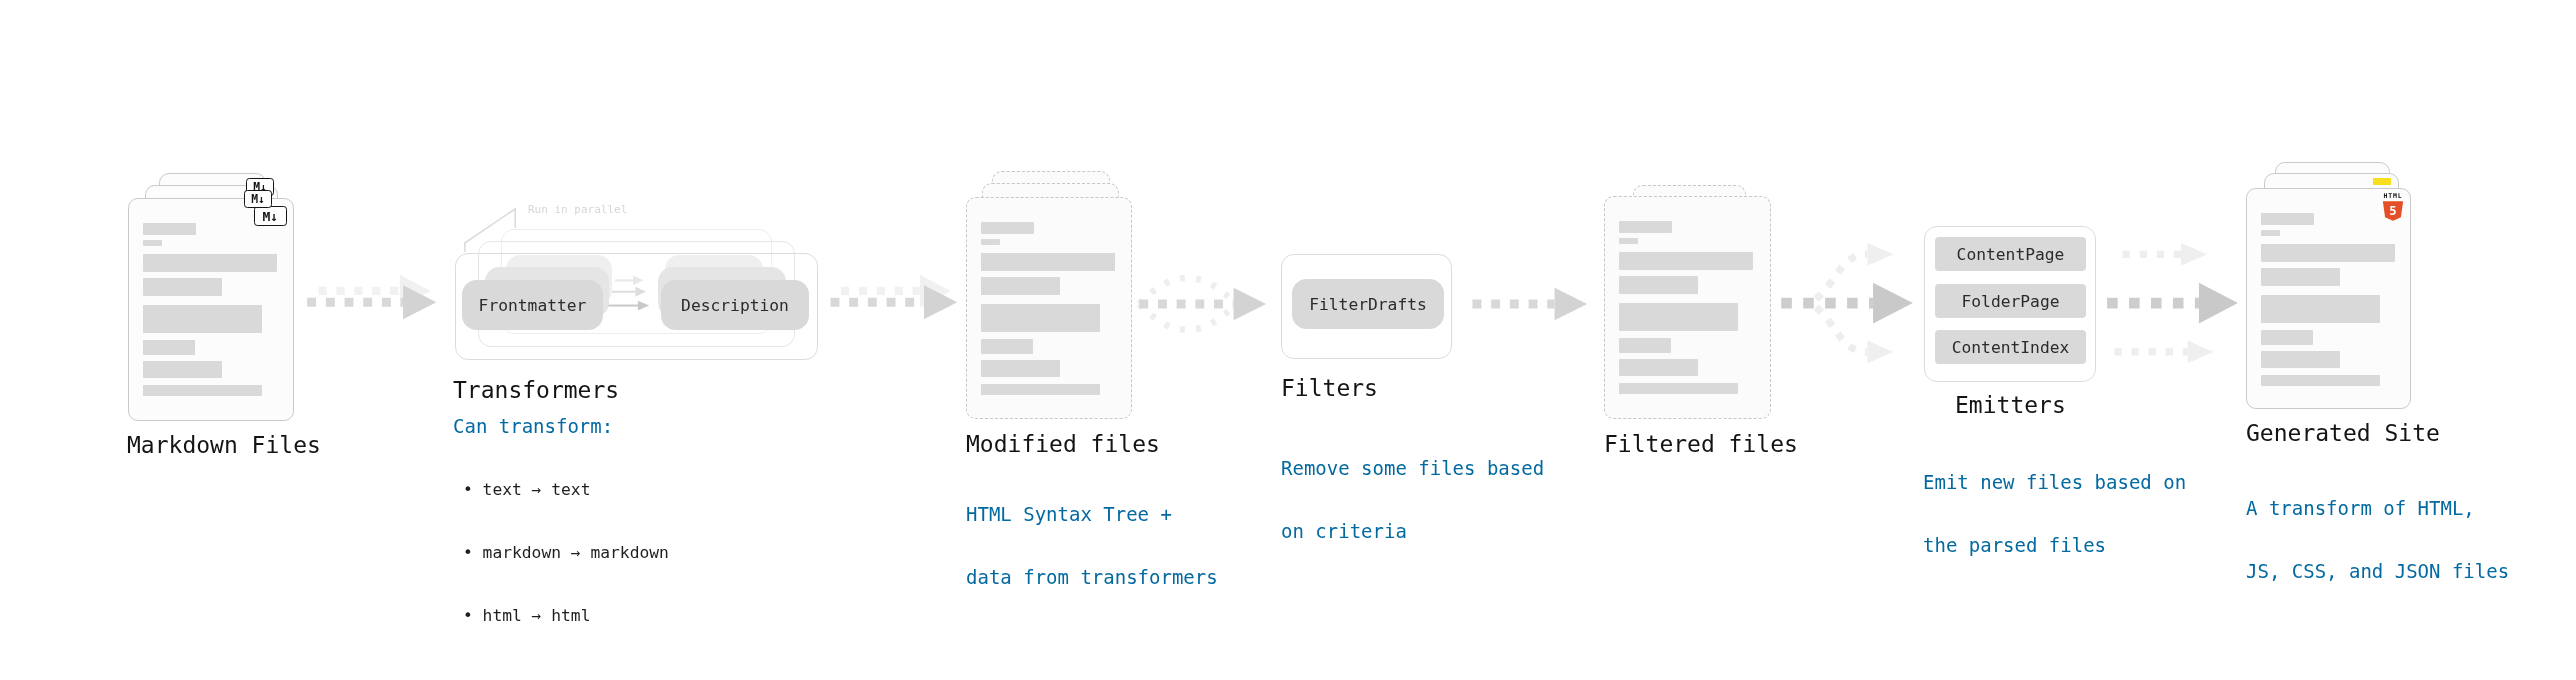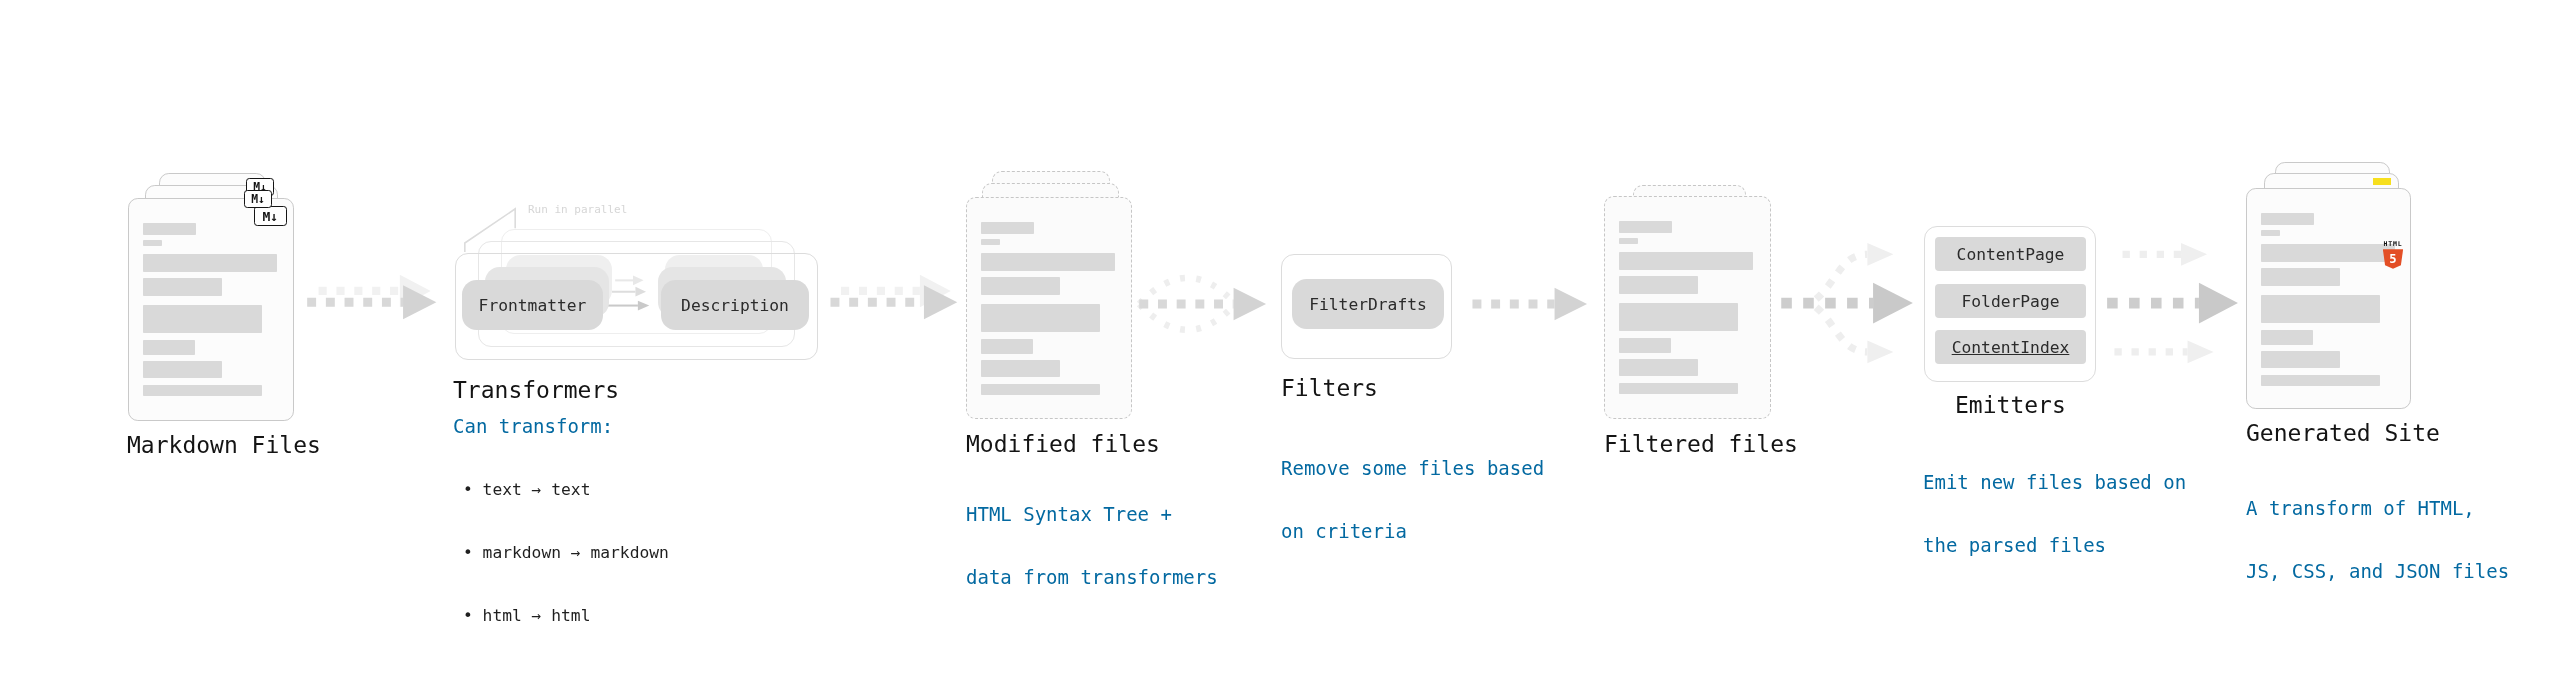--- a/index.html
+++ b/index.html
@@ -26,21 +26,21 @@
   
   .md-icon{position:absolute;border:1.6px solid #151515;border-radius:3.3px;background:#ffffff;
     display:flex;align-items:center;justify-content:center;font-weight:bold;color:#151515;z-index:3;box-sizing:border-box;}
   .md-icon.lg{width:32.5px;height:19.5px;font-size:13px;}
   .md-icon.sm{width:28px;height:18px;font-size:11.4px;}
 
   
   .css-icon{position:absolute;font-weight:bold;font-size:6.5px;letter-spacing:0.4px;color:#111;
     border-bottom:2.4px solid #2f6df2;line-height:7.3px;padding-bottom:0.8px;z-index:3;}
   .js-icon{position:absolute;width:18px;height:7.3px;background:#f7df1e;z-index:3;}
-  .html5-icon{position:absolute;width:21px;text-align:center;z-index:3;margin-top:48px;}
+  .html5-icon{position:absolute;width:21px;text-align:center;z-index:3;}
   .html5-word{display:block;font-size:6.5px;font-weight:bold;letter-spacing:0.8px;color:#111;line-height:7.3px;}
   .html5-shield{width:20.3px;height:19.5px;margin:0.8px auto 0;background:#e34f26;
     clip-path:polygon(0% 0%,100% 0%,89% 82%,50% 100%,11% 82%);
     display:flex;align-items:center;justify-content:center;color:#ffffff;font-weight:bold;font-size:12.2px;}
 
   
   .obox{position:absolute;border:1.6px solid #dcdcdc;border-radius:13px;background:transparent;z-index:2;box-sizing:border-box;}
   .obox.l2{border-color:#e6e6e6;}
   .obox.l3{border-color:#eeeeee;}
   .obox.filled{background:#ffffff;}
@@ -197,21 +197,21 @@
       <i class="b5"></i>
       <i class="b6"></i>
       <i class="b7"></i>
       <i class="b8"></i>
   </div>
   <div class="node-label" style="left:1604px;top:431px;">Filtered files</div>
 
   <div class="obox filled" style="left:1924px;top:226px;width:172px;height:156px;"></div>
   <div class="pill em" style="left:1935px;top:237px;width:151px;height:34px;">ContentPage</div>
   <div class="pill em" style="left:1935px;top:284px;width:151px;height:34px;">FolderPage</div>
-  <div class="pill em" style="left:1935px;top:330px;width:151px;height:34px;text-decoration:underline;">ContentIndex</div>
+  <div class="pill em" style="left:1935px;top:330px;width:151px;height:34px;">ContentIndex</div>
   <div class="node-label" style="left:1923px;top:392px;margin-left:32px;">Emitters</div>
   <div class="node-desc" style="left:1923px;top:430px;">
     <span>Emit new files based on</span>
     <span>the parsed files</span>
   </div>
 
   <div class="card" style="left:2275px;top:162px;width:115px;height:54px;">
     <div class="css-icon" style="right:6.5px;top:1.6px;margin-top:46px;">CSS</div>
   </div>
   <div class="card" style="left:2264px;top:173px;width:135px;height:65px;">

